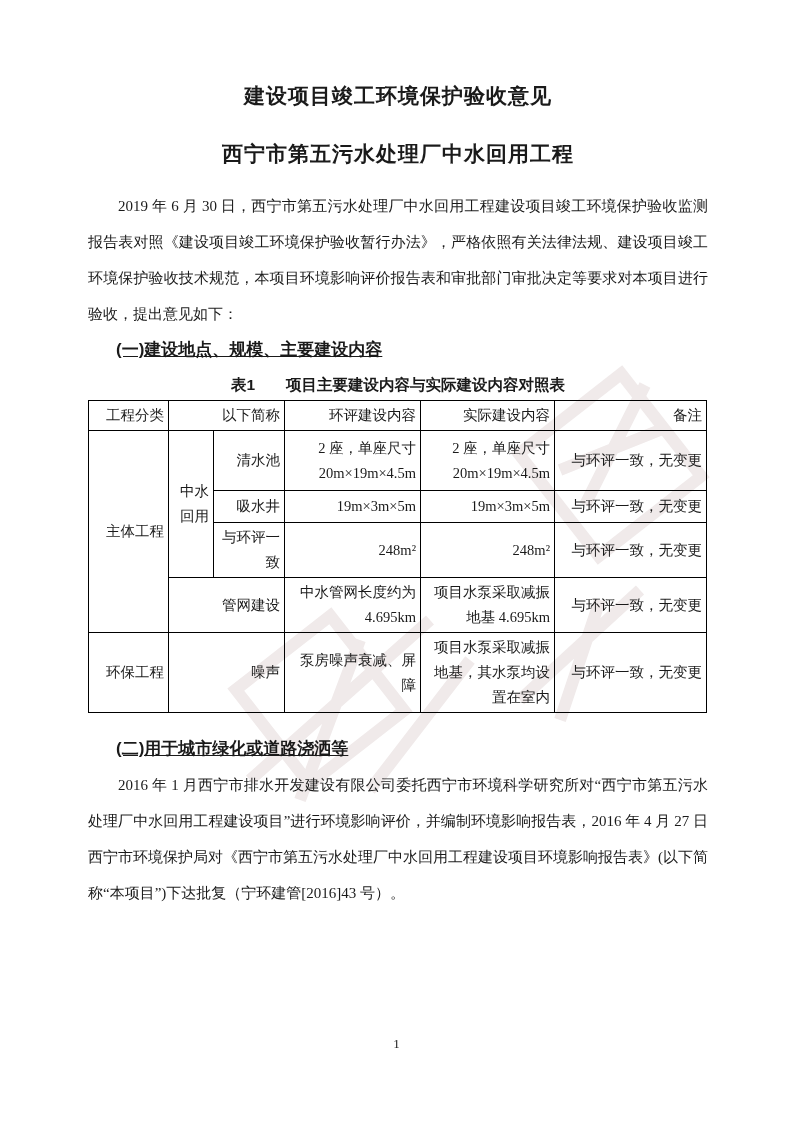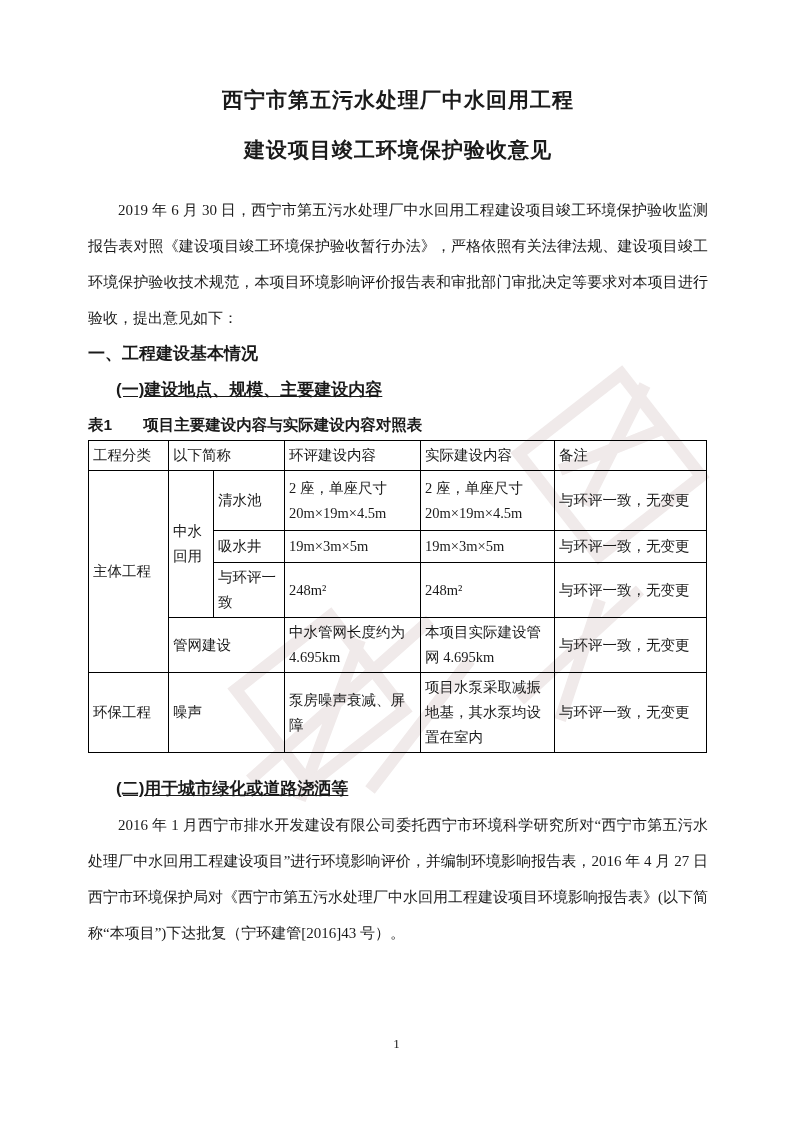--- a/index.html
+++ b/index.html
@@ -31,29 +31,29 @@
     margin:0; font-family:"Liberation Sans","DejaVu Sans",sans-serif;
     font-size:17px; font-weight:700; line-height:36px;
   }
   .sub-heading {
     margin:0; padding-left:28px;
     font-family:"Liberation Sans","DejaVu Sans",sans-serif;
     font-size:17px; font-weight:700; line-height:36px;text-decoration:underline;
   }
 
   .table-caption {
-    margin:4px 0 2px; 
+    margin:4px 0 2px; text-align:center;
     font-family:"Liberation Sans","DejaVu Sans",sans-serif;
     font-size:15.5px; font-weight:700; line-height:26px;
   }
   .table-caption .cap-title { margin-left:2em; }
 
   table.cmp {
     border-collapse:collapse; table-layout:fixed;
-    width:618px; font-size:14.5px; text-align:left;
+    width:618px; font-size:14.5px; text-align:right;
   }
   table.cmp th, table.cmp td {
     border:1px solid #000; padding:2px 4px;
     line-height:25px; font-weight:400; vertical-align:middle;
     overflow:hidden;
   }
   td.rel, th.rel { position:relative;margin-top:16px; }
   .after-table { margin-top:18px; }
   .page-number {
     position:absolute; left:0; right:0; top:1036px;
@@ -70,26 +70,25 @@
       <rect x="545" y="400" width="130" height="130" transform="rotate(-38 610 465)"></rect>
       <path d="M560 470 L660 430 M585 505 L645 385"></path>
       <path d="M250 780 L430 620 M300 800 L360 640 M370 790 L470 660"></path>
       <path d="M520 700 L640 590 M560 720 L600 600"></path>
       <rect x="260" y="640" width="120" height="120" transform="rotate(-38 320 700)"></rect>
     </g>
   </svg>
 
   <div class="content">
 
+    <h1 class="doc-title second">建设项目竣工环境保护验收意见</h1>
     <h1 class="doc-title first">西宁市第五污水处理厂中水回用工程</h1>
-    <h1 class="doc-title second">建设项目竣工环境保护验收意见</h1>
 
     <p class="body-par">2019 年 6 月 30 日，西宁市第五污水处理厂中水回用工程建设项目竣工环境保护验收监测报告表对照《建设项目竣工环境保护验收暂行办法》，严格依照有关法律法规、建设项目竣工环境保护验收技术规范，本项目环境影响评价报告表和审批部门审批决定等要求对本项目进行验收，提出意见如下：</p>
 
-    <h2 class="sec-heading">一、工程建设基本情况</h2>
     <h3 class="sub-heading">(一)建设地点、规模、主要建设内容</h3>
 
 
     <div class="table-caption">
       <span class="cap-label">表1</span><span class="cap-title">项目主要建设内容与实际建设内容对照表</span>
     </div>
 
     <table class="cmp">
       <colgroup>
         <col style="width:80px">
@@ -137,21 +136,21 @@
           <td>248m²</td>
           <td>248m²</td>
           <td class="rel">
             <span>与环评一致，无变更</span>
             
           </td>
         </tr>
         <tr style="height:54px">
           <td colspan="2">管网建设</td>
           <td>中水管网长度约为 4.695km</td>
-          <td>本项目实际建设管网 4.695km</td>
+          <td>项目水泵采取减振地基 4.695km</td>
           <td class="rel">
             <span>与环评一致，无变更</span>
             
           </td>
         </tr>
         <tr style="height:80px">
           <td>环保工程</td>
           <td colspan="2">噪声</td>
           <td>泵房噪声衰减、屏障</td>
           <td>项目水泵采取减振地基，其水泵均设置在室内</td>

